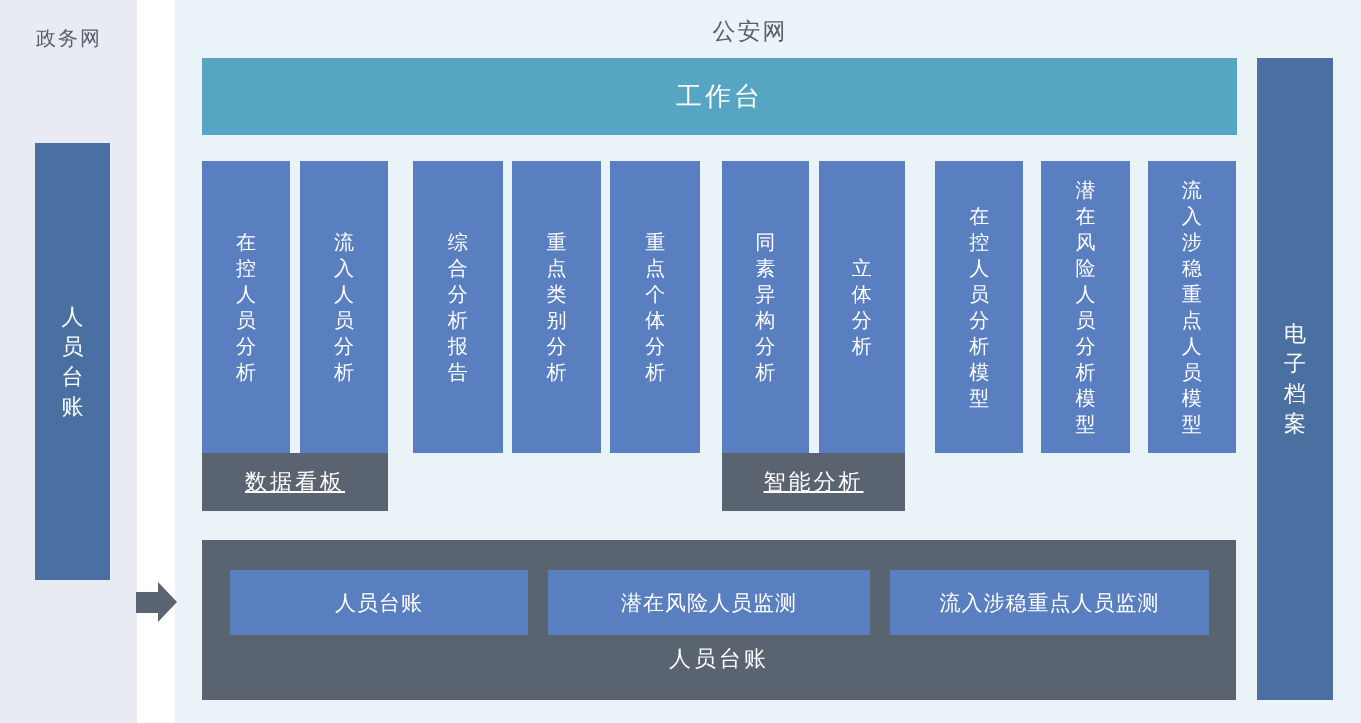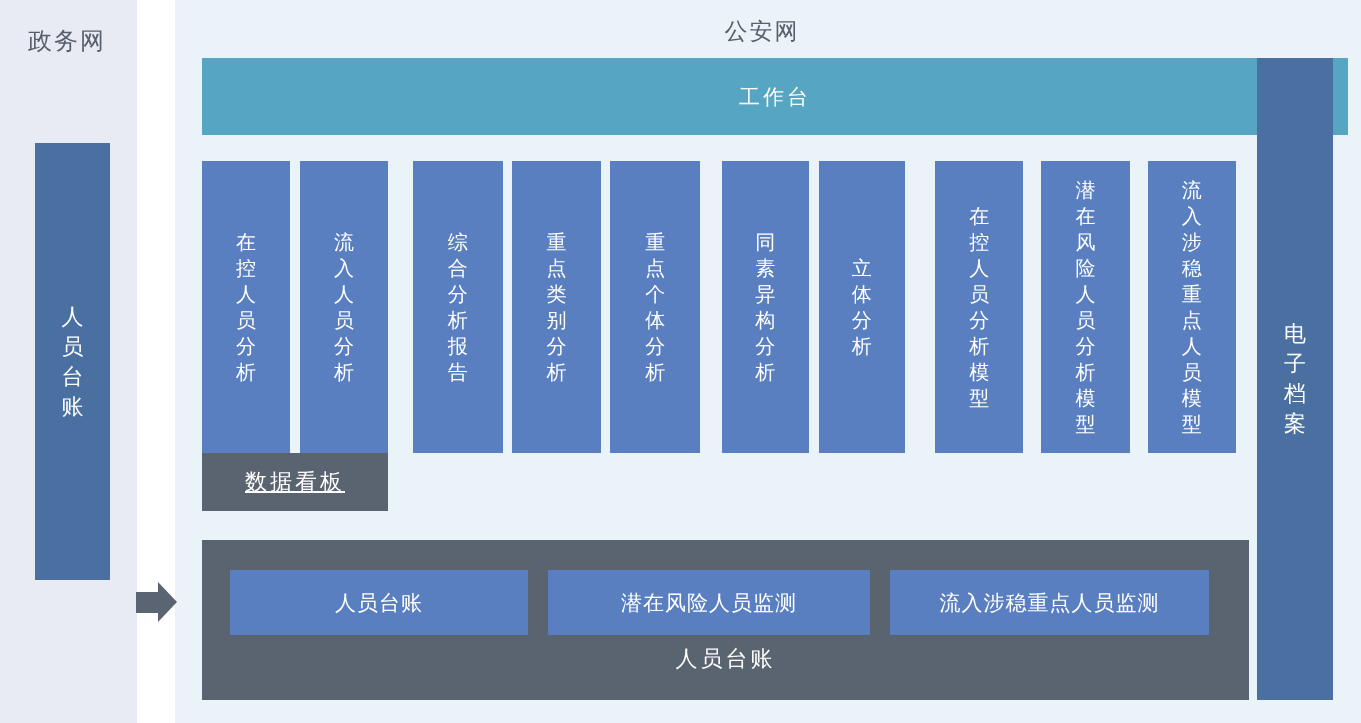--- a/index.html
+++ b/index.html
@@ -3,48 +3,48 @@
 <meta charset="utf-8">
 <style>
   html,body{margin:0;padding:0;}
   body{
     width:1361px;height:723px;position:relative;overflow:hidden;
     background:#ffffff;
     font-family:"Liberation Sans","DejaVu Sans",sans-serif;
   }
   .left-panel{position:absolute;left:0;top:0;width:137px;height:723px;background:#e9ebf4;}
   .main-panel{position:absolute;left:175px;top:0;width:1186px;height:723px;background:#eaf3f7;}
-  .gov-label{position:absolute;left:28px;top:25px;font-size:24px;color:#575f6c;letter-spacing:2px;white-space:nowrap;}
-  .psn-title{position:absolute;left:175px;top:16px;width:1150px;text-align:center;font-size:23px;color:#575f6c;letter-spacing:2px;padding-left:12px;}
+  .gov-label{position:absolute;left:36px;top:25px;font-size:20px;color:#575f6c;letter-spacing:2px;white-space:nowrap;}
+  .psn-title{position:absolute;left:175px;top:16px;width:1150px;text-align:center;font-size:23px;color:#575f6c;letter-spacing:2px;}
   .side-bar{
     position:absolute;background:#4a70a2;color:#ffffff;
     display:flex;flex-direction:column;align-items:center;justify-content:center;
     font-size:22px;line-height:30px;
   }
   .left-bar{left:35px;top:143px;width:75px;height:437px;}
   .right-bar{left:1257px;top:58px;width:76px;height:642px;}
   .workbench{
-    position:absolute;left:202px;top:58px;width:1146px;height:77px;background:#56a5c2;
+    position:absolute;left:202px;top:58px;width:1035px;height:77px;background:#56a5c2;
     color:#ffffff;display:flex;align-items:center;justify-content:center;
-    font-size:21px;letter-spacing:3px;
+    font-size:26px;letter-spacing:3px;
   }
   .groups-container{position:absolute;left:0;top:0;width:1361px;height:723px;}
   .group{position:absolute;top:161px;}
   .group-cols{display:flex;height:292px;}
   .group-col{
     flex:1;background:#597fc0;color:#ffffff;
     display:flex;flex-direction:column;align-items:center;justify-content:center;
     font-size:20px;line-height:26px;
   }
   .group-label{
     height:58px;background:#5a6370;color:#ffffff;
     display:flex;align-items:center;justify-content:center;
     font-size:22px;letter-spacing:3px;text-decoration:underline;
   }
-  .bottom-box{position:absolute;left:202px;top:540px;width:1034px;height:160px;background:#5a6370;padding-left:13px;}
+  .bottom-box{position:absolute;left:202px;top:540px;width:1034px;height:160px;background:#5a6370;}
   .bbtn{
     position:absolute;top:30px;height:65px;background:#597fc0;color:#ffffff;
     display:flex;align-items:center;justify-content:center;
     font-size:21px;letter-spacing:1px;
   }
   .btn1{left:28px;width:298px;}
   .btn2{left:346px;width:322px;}
   .btn3{left:688px;width:319px;}
   .bottom-label{
     position:absolute;left:0;top:104px;width:100%;text-align:center;
@@ -139,20 +139,21 @@
           <span>分</span>
           <span>析</span>
         </div>
         <div class="group-col">
           <span>立</span>
           <span>体</span>
           <span>分</span>
           <span>析</span>
         </div>
       </div>
+      <div class="group-label">智能分析</div>
     </div>
     <div class="group" style="left: 935px; width: 301px;">
       <div class="group-cols" style="gap: 18px;">
         <div class="group-col">
           <span>在</span>
           <span>控</span>
           <span>人</span>
           <span>员</span>
           <span>分</span>
           <span>析</span>

